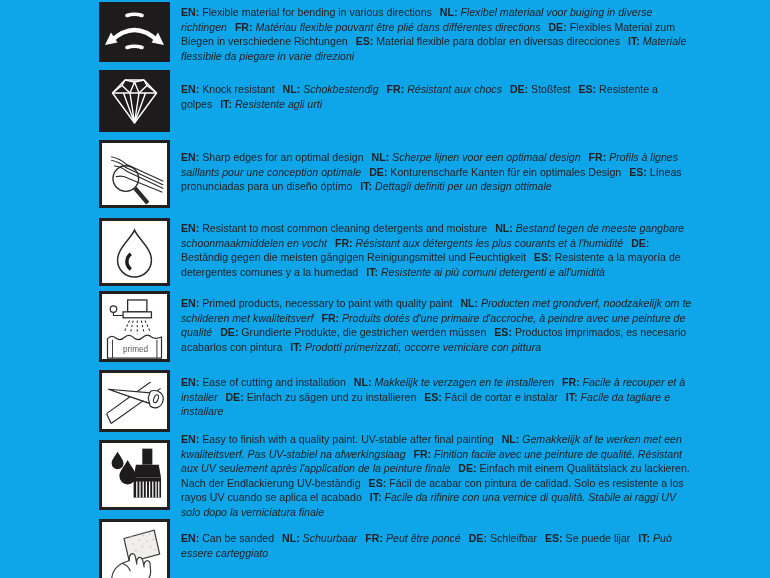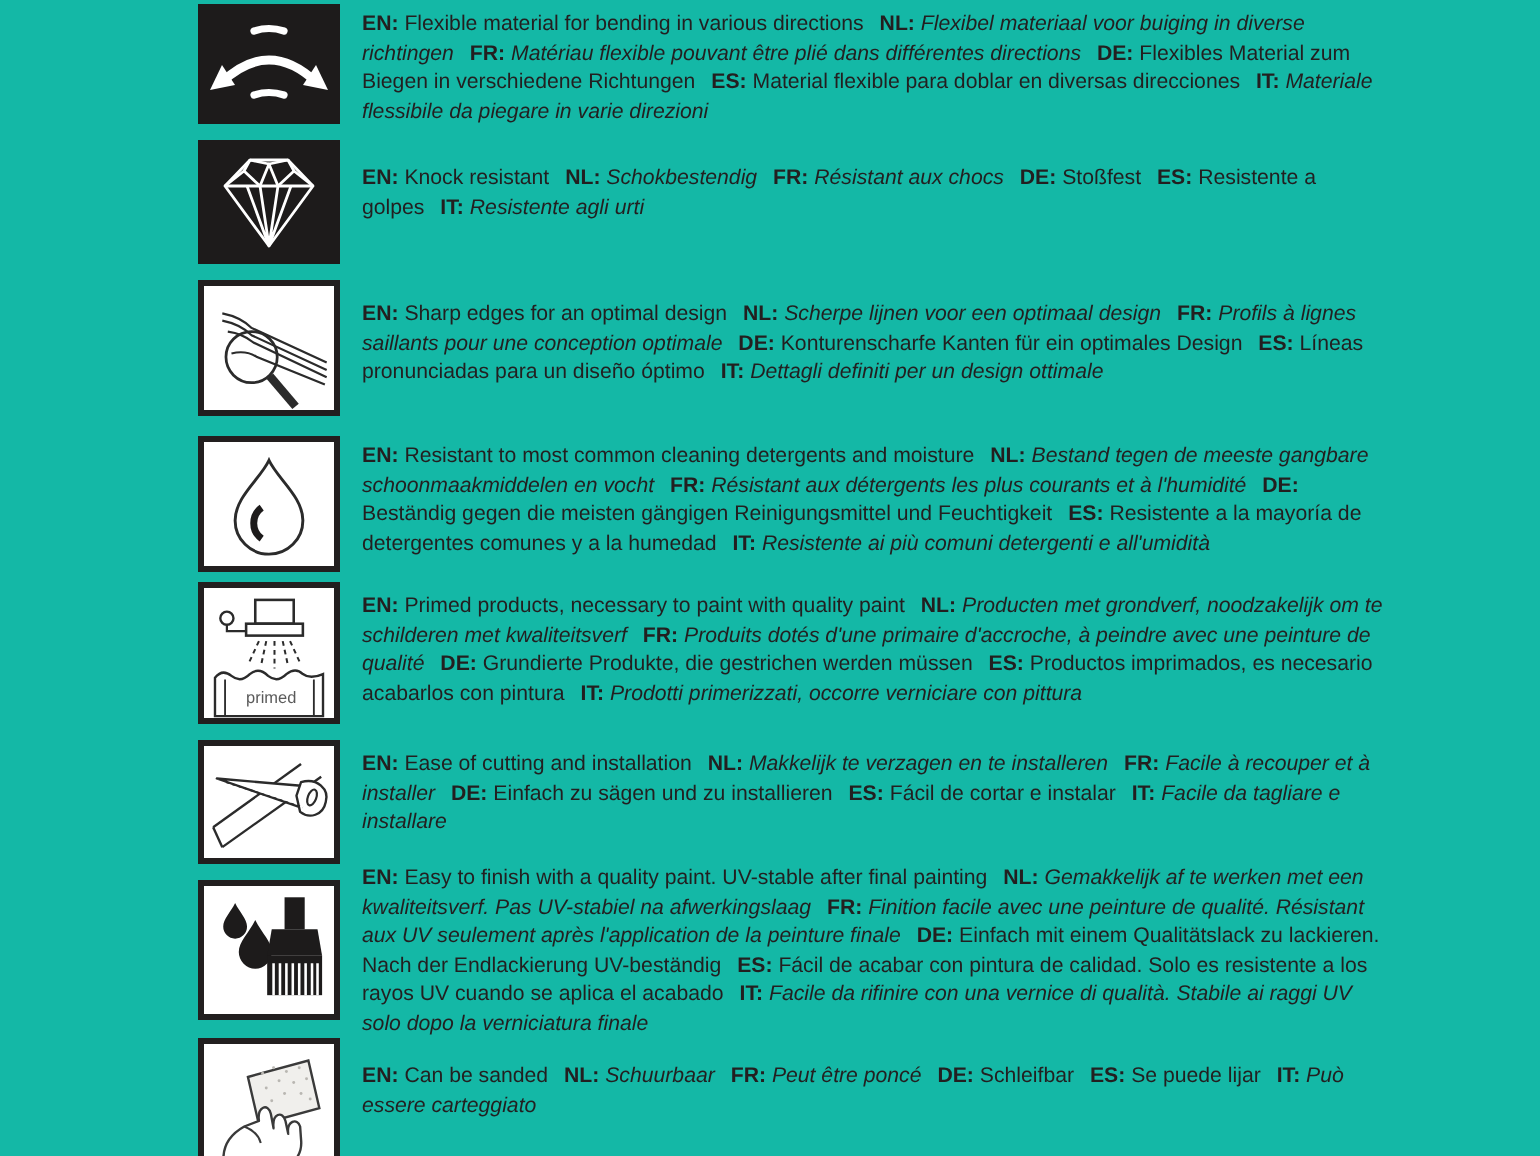--- a/index.html
+++ b/index.html
@@ -1,20 +1,20 @@
 <!DOCTYPE html>
 <html><head>
 <meta charset="utf-8">
 <style>
   html,body{margin:0;padding:0}
   body{
     width:770px;height:578px;overflow:hidden;background:#ffffff;
     font-family:"Liberation Sans",sans-serif;position:relative;
   }
-  .page{position:absolute;inset:0;background:#14b8a6}
+  .page{position:absolute;inset:0;background:#0ea5e9}
   .icon{
     position:absolute;left:99px;width:71px;box-sizing:border-box;
   }
   .icon.dark{background:#1d1b1b}
   .icon.light{background:#fff;border:3px solid #221f1f}
   .icon svg{display:block;width:100%;height:100%}
   .desc{
     position:absolute;left:181px;width:516px;margin:0;
     font-size:10.6px;line-height:14.5px;color:#231f20;
   }

